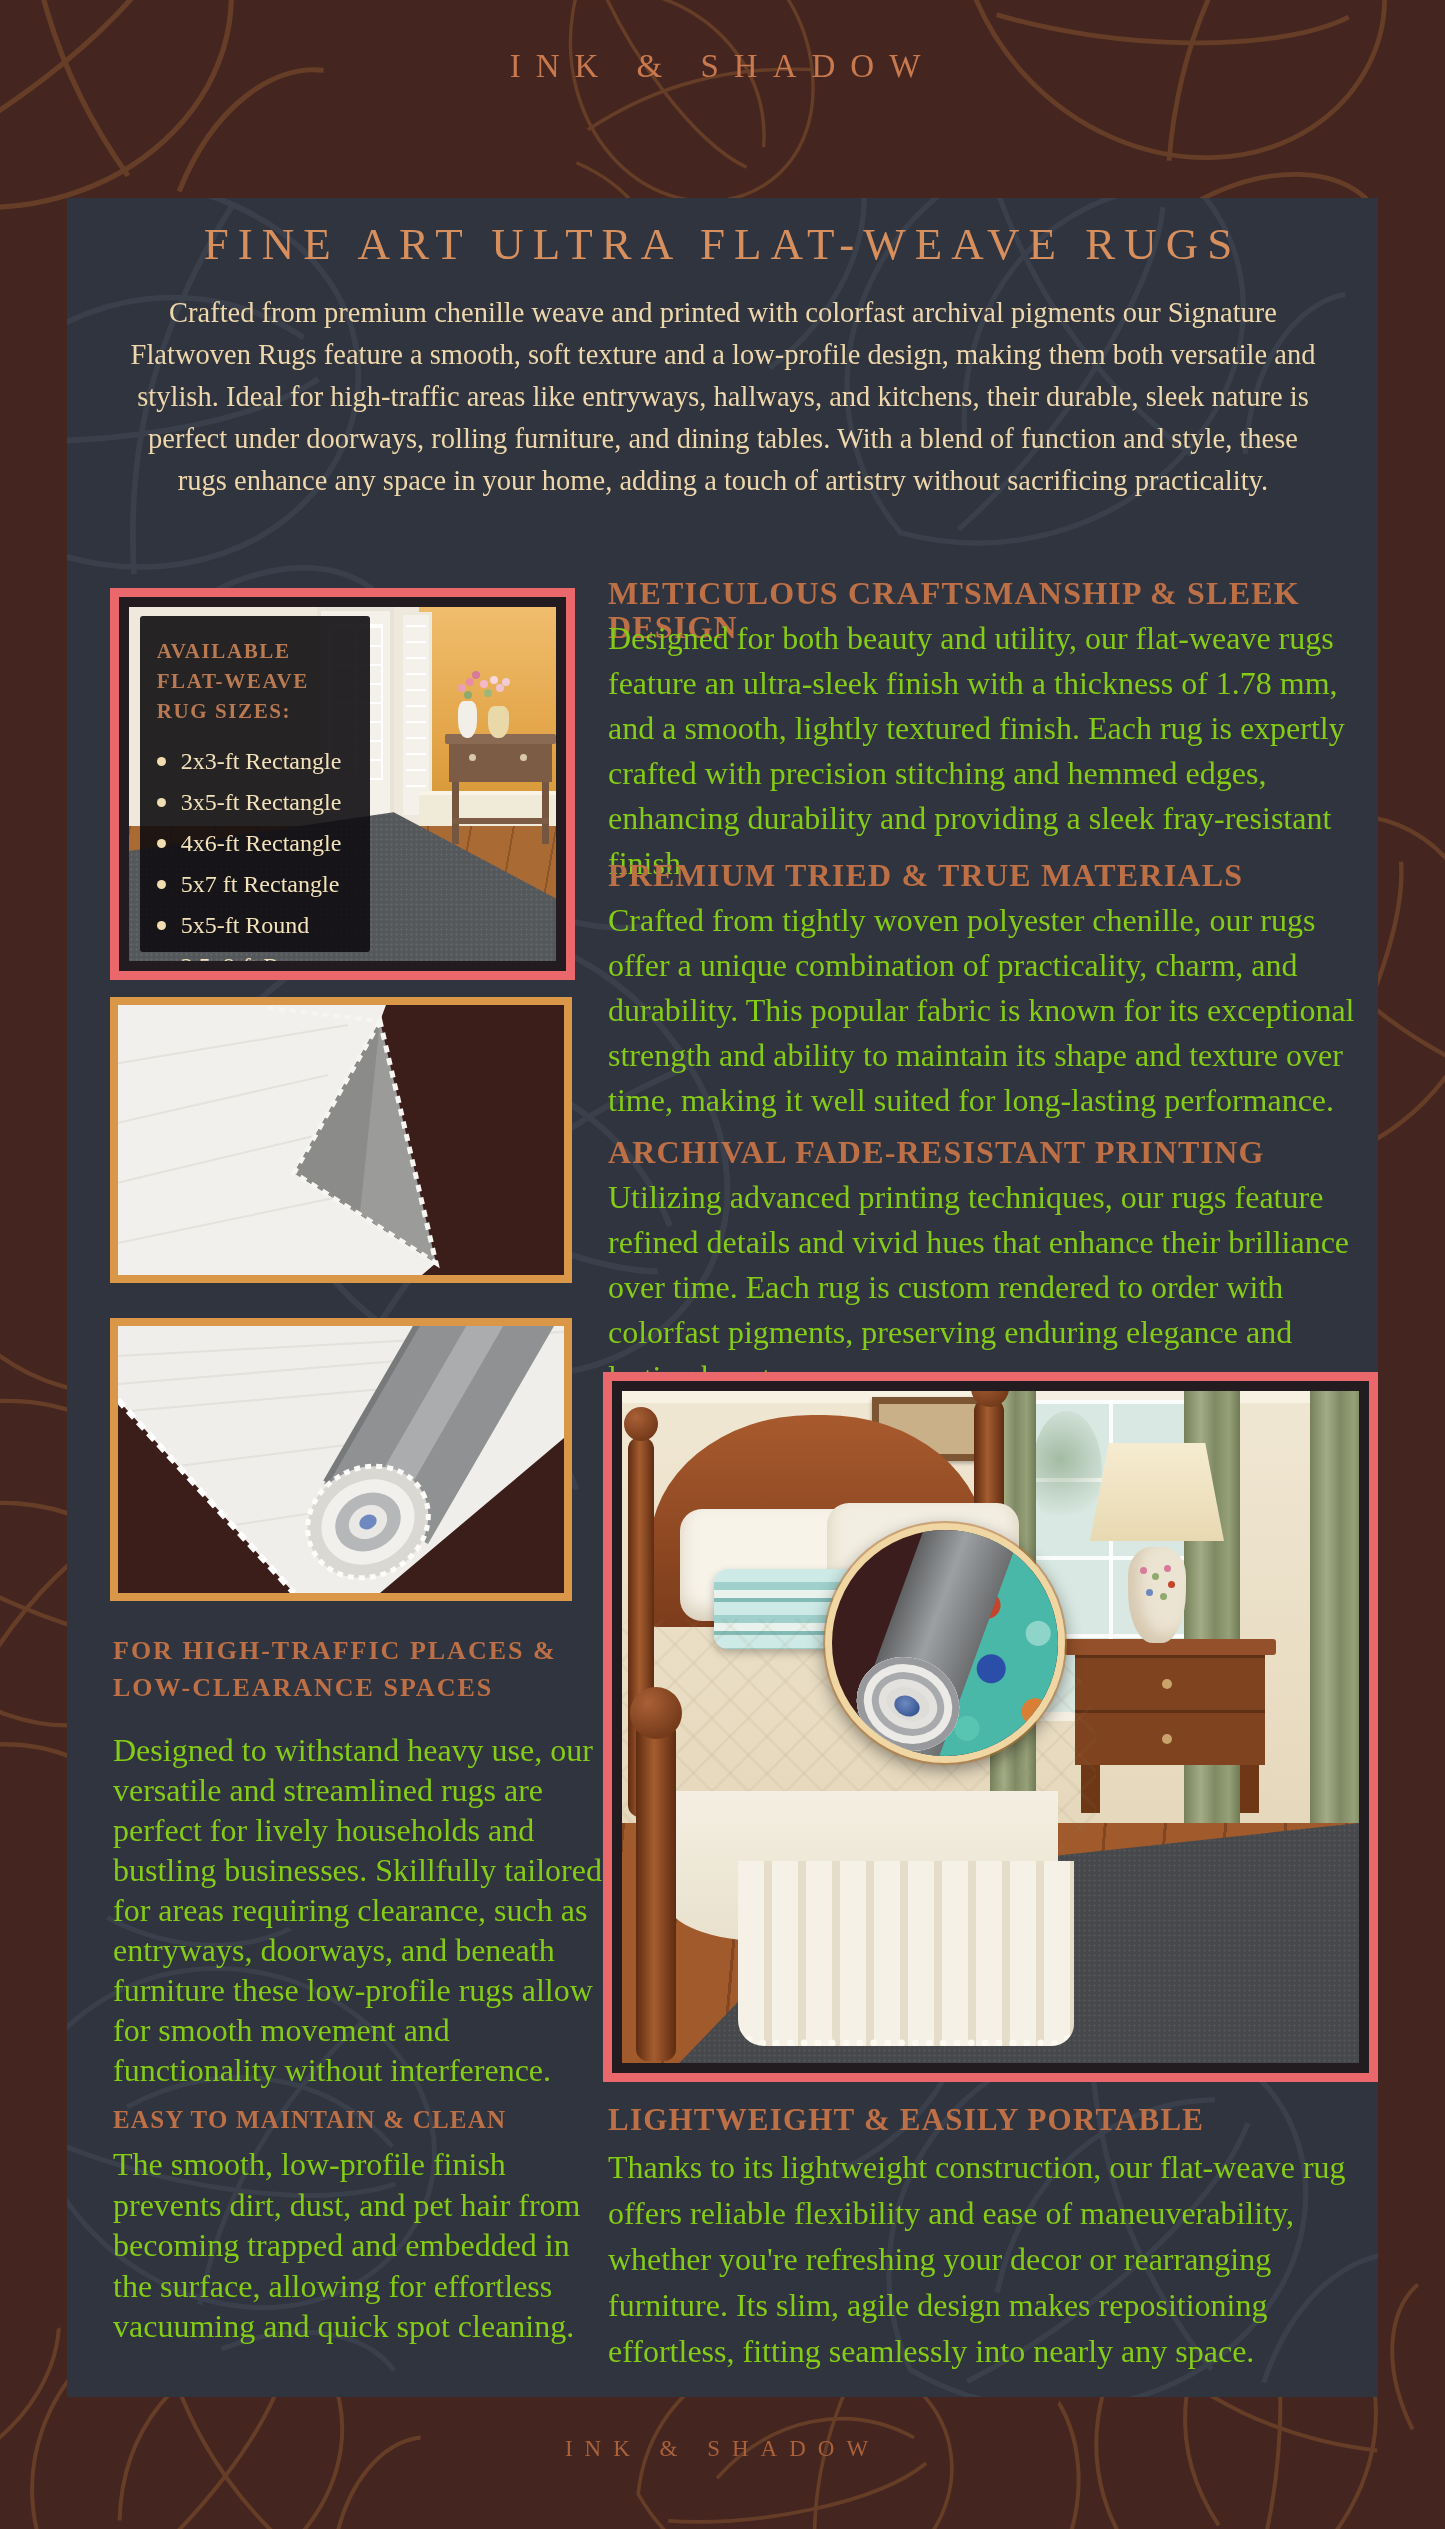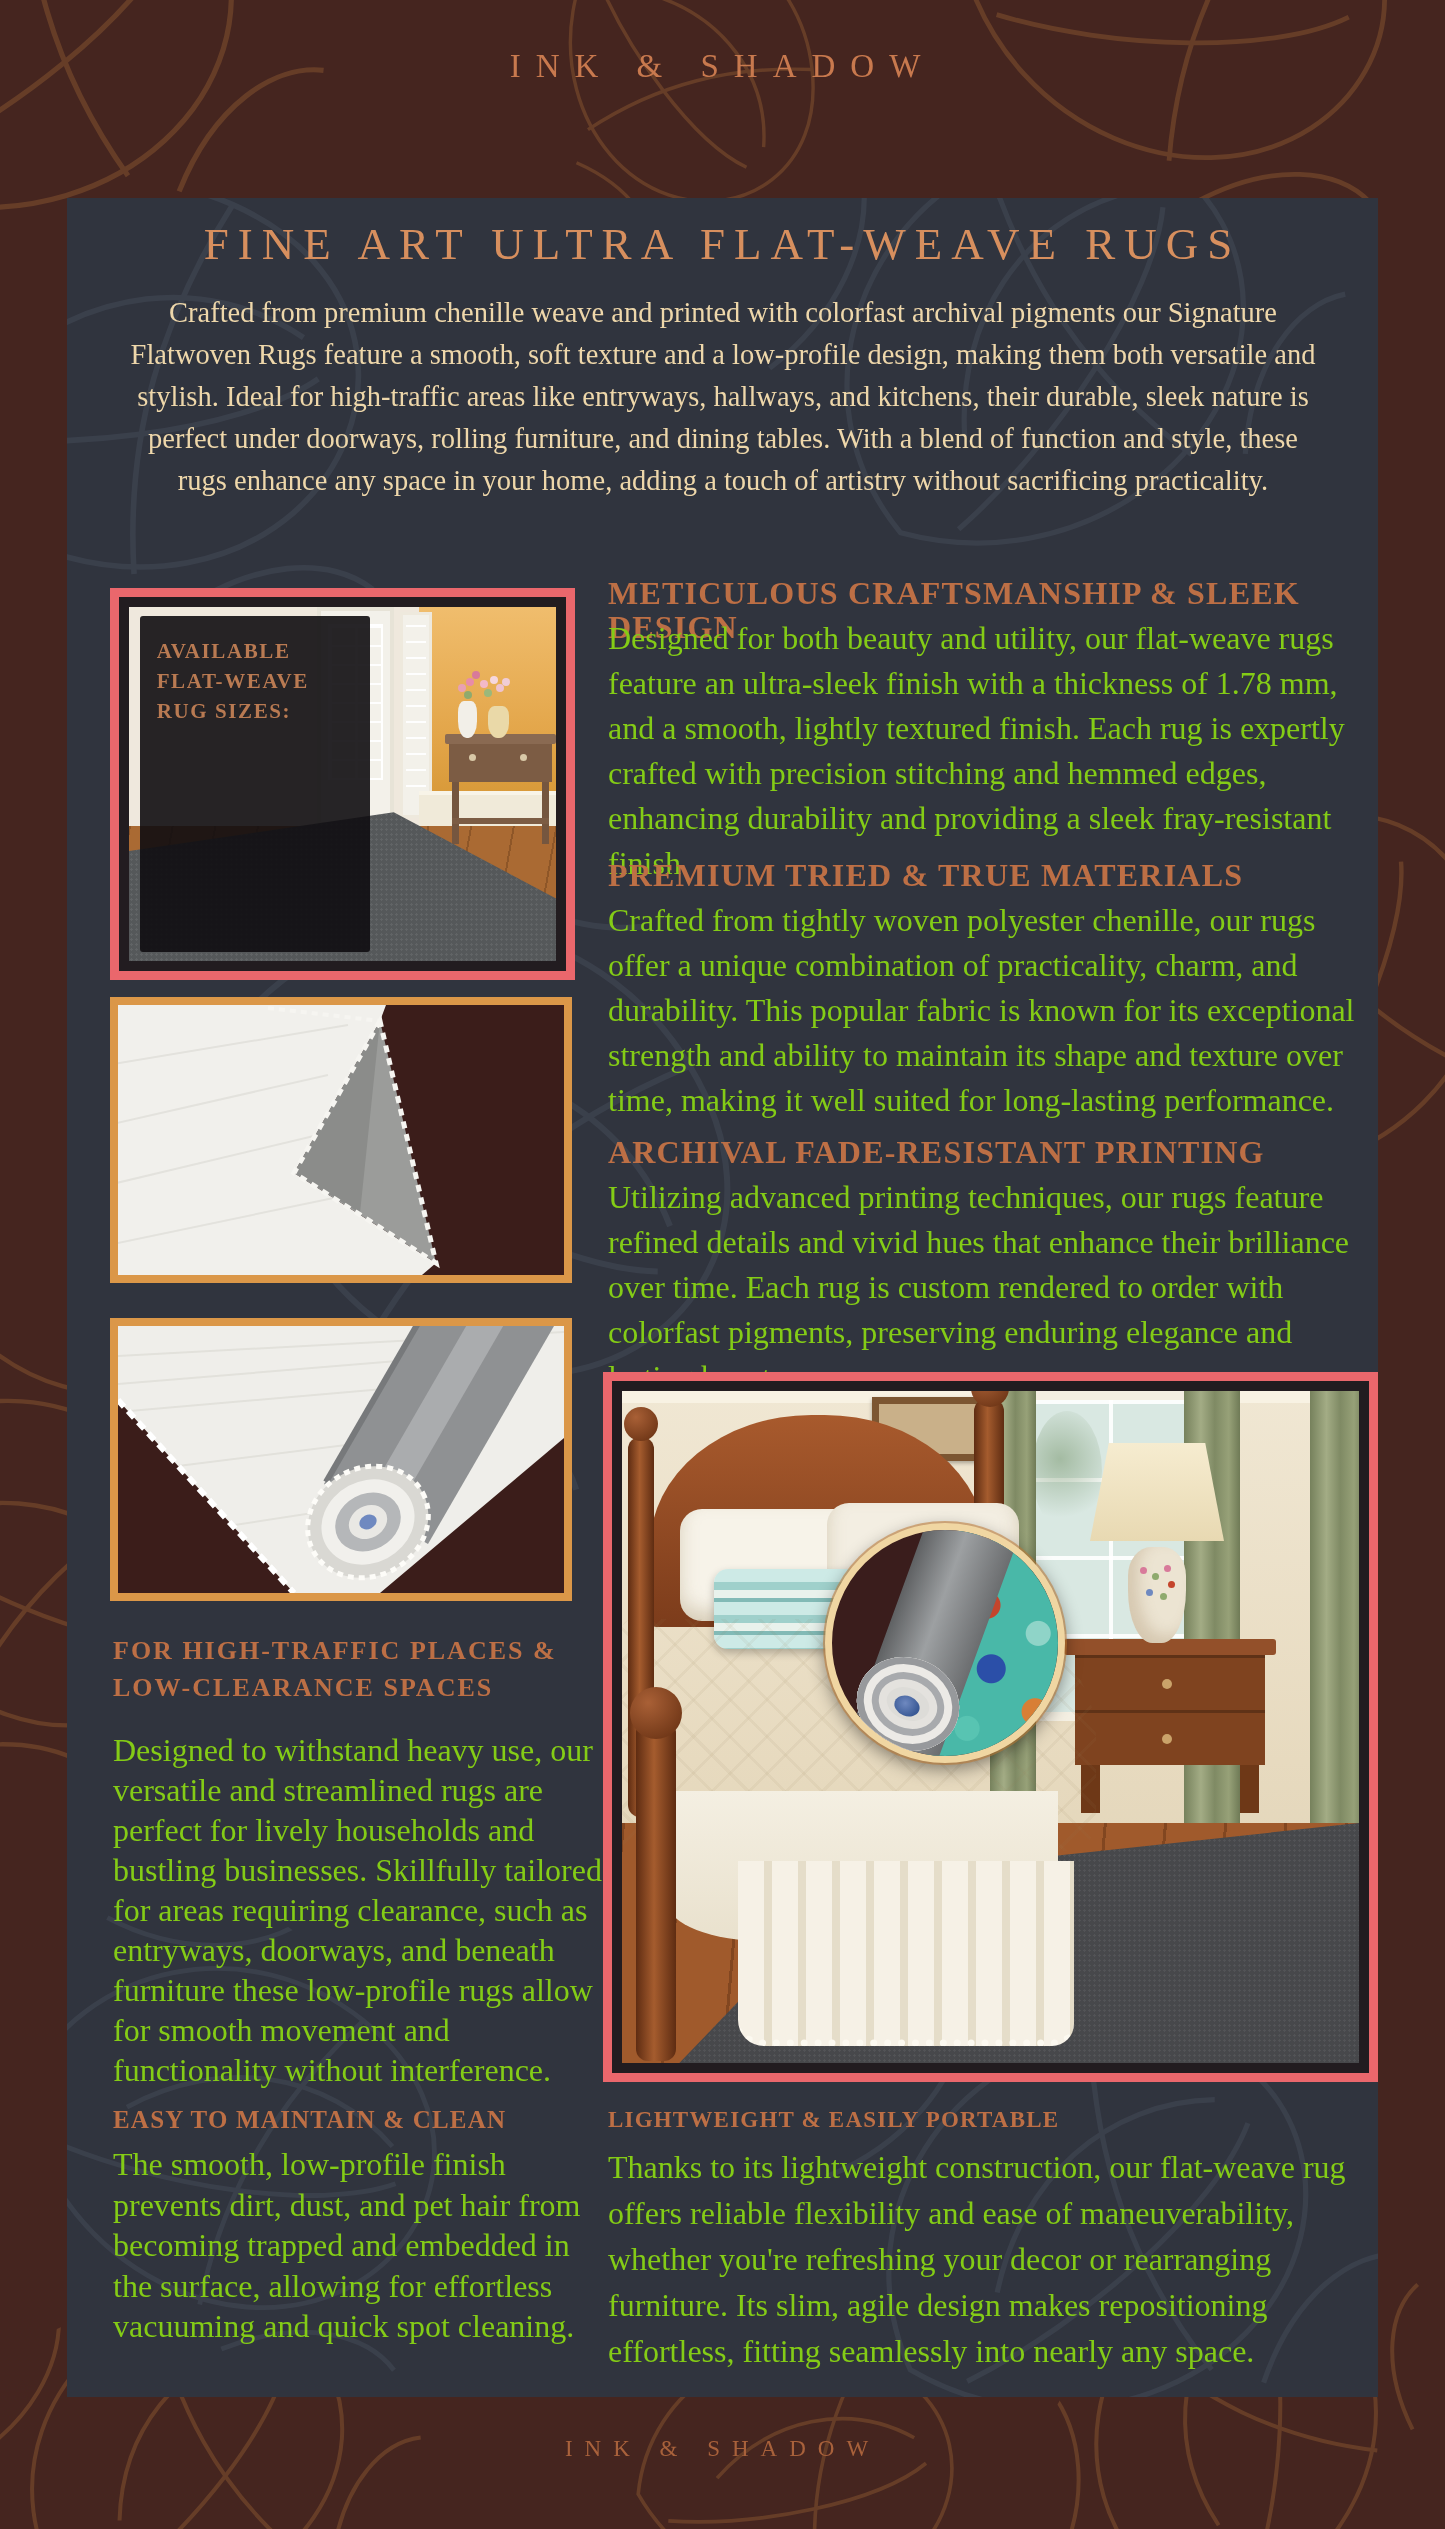--- a/index.html
+++ b/index.html
@@ -66,21 +66,21 @@
     z-index:2;
   }
   .col-right { left:541px; width:755px; }
   .s1h { top:378px; } .s1p { top:418px; }
   .s2h { top:660px; } .s2p { top:700px; }
   .s3h { top:937px; } .s3p { top:977px; }
   .s4h { left:46px; top:1434px; width:500px; font-size:26px; letter-spacing:2px; line-height:37px; }
   .s4p { left:46px; top:1532px; width:508px; line-height:40px; }
   .s5h { left:46px; top:1905px; width:500px; font-size:25px; }
   .s5p { left:46px; top:1946px; width:492px; line-height:40.5px; }
-  .s6h { left:541px; top:1905px; width:755px; font-size:23px; }
+  .s6h { left:541px; top:1905px; width:755px; font-size:31px; }
   .s6p { left:541px; top:1946px; width:755px; line-height:46px; }
 
   
   .fig { overflow:hidden; z-index:2; }
   .coral-frame { border:9px solid #ea676c; background:#3b82f6; }
   .coral-inner { width:100%; height:100%; border:10px solid #221c20; position:relative; overflow:hidden; }
   .gold-frame { border:8px solid #db9748; background:#3b1d1a; }
 
   .fig-sizes { left:43px; top:390px; width:465px; height:392px; }
   .fig-fold  { left:43px; top:799px;  width:462px; height:286px; }
@@ -332,20 +332,28 @@
             <div class="knob k2"></div>
             <div class="es-legL"></div>
             <div class="es-legR"></div>
             <div class="es-shelf"></div>
           </div>
           <div class="es-vase1"></div>
           <div class="es-vase2"></div>
           <div class="es-flowers"></div>
           <div class="sizes-overlay">
             <div class="sizes-heading">AVAILABLE FLAT-WEAVE RUG SIZES:</div>
+            <ul class="sizes-list">
+              <li>2x3-ft Rectangle</li>
+              <li>3x5-ft Rectangle</li>
+              <li>4x6-ft Rectangle</li>
+              <li>5x7 ft Rectangle</li>
+              <li>5x5-ft Round</li>
+              <li>2.5x8-ft Runner</li>
+            </ul>
           </div>
         </div>
       </div>
     </div>
 
     <div class="sec-h col-right s1h">METICULOUS CRAFTSMANSHIP &amp; SLEEK DESIGN</div>
     <div class="sec-p col-right s1p">Designed for both beauty and utility, our flat-weave rugs feature an ultra-sleek finish with a thickness of 1.78 mm, and a smooth, lightly textured finish. Each rug is expertly crafted with precision stitching and hemmed edges, enhancing durability and providing a sleek fray-resistant finish.</div>
     <div class="sec-h col-right s2h">PREMIUM TRIED &amp; TRUE MATERIALS</div>
     <div class="sec-p col-right s2p">Crafted from tightly woven polyester chenille, our rugs offer a unique combination of practicality, charm, and durability. This popular fabric is known for its exceptional strength and ability to maintain its shape and texture over time, making it well suited for long-lasting performance.</div>
     <div class="sec-h col-right s3h">ARCHIVAL FADE-RESISTANT PRINTING</div>

